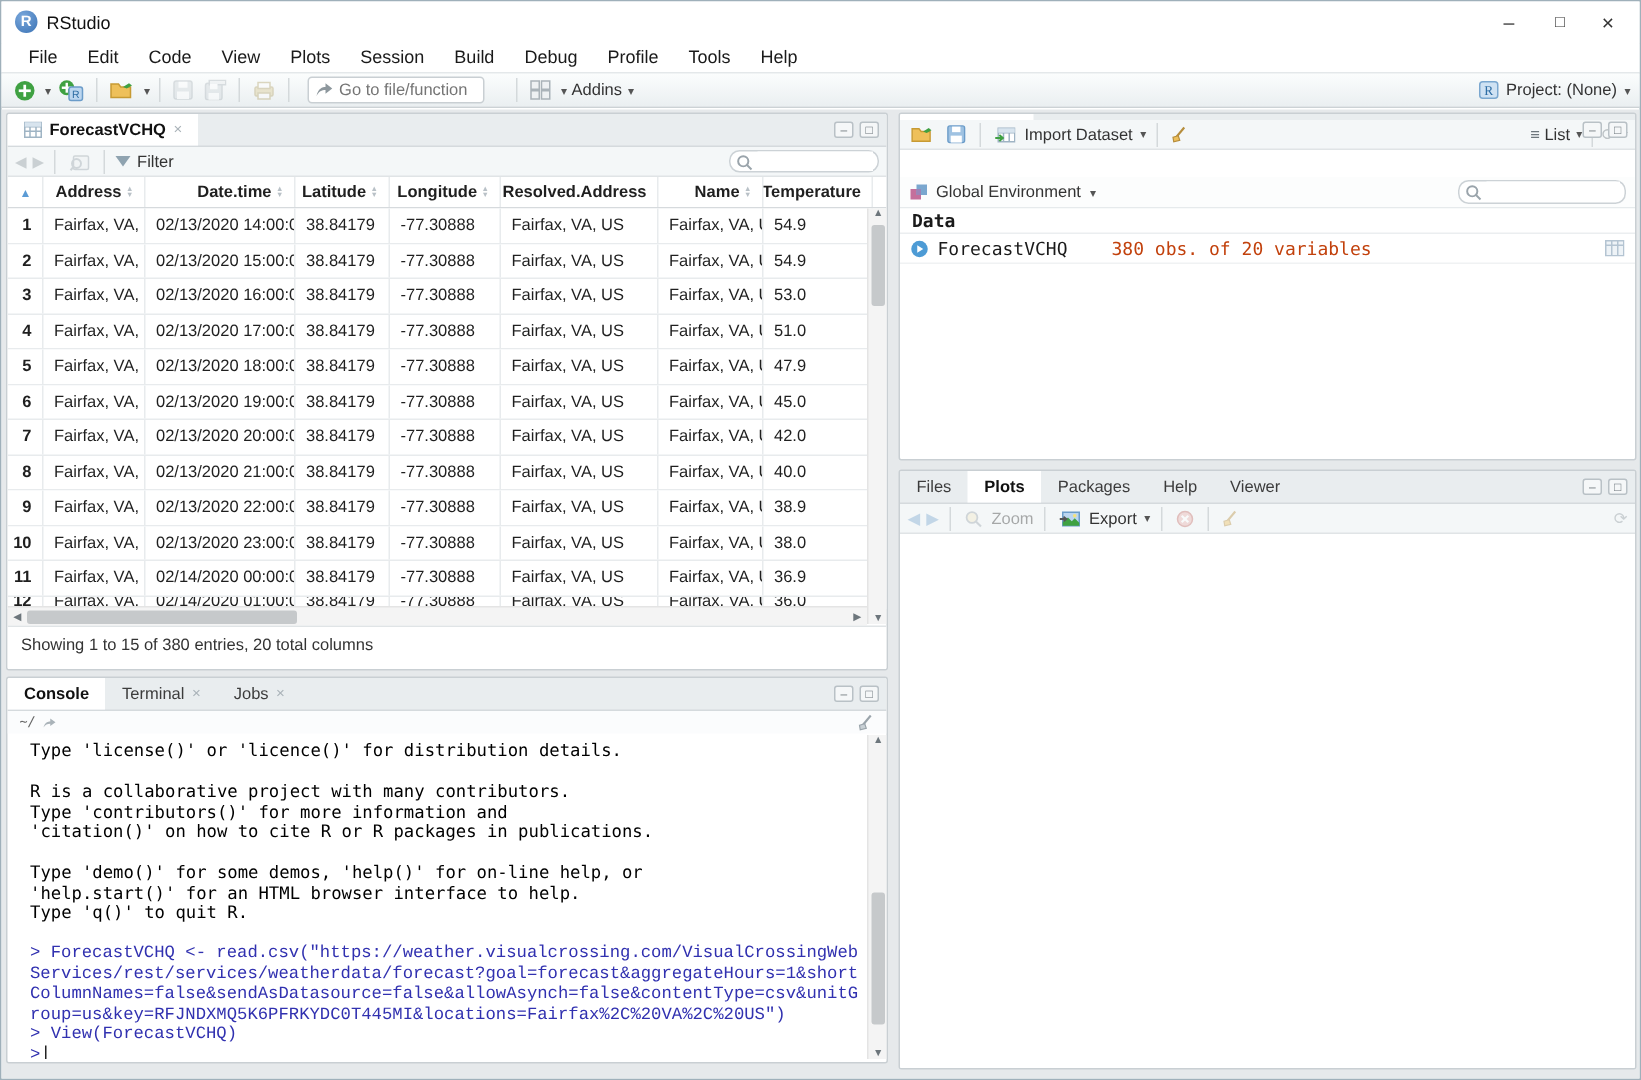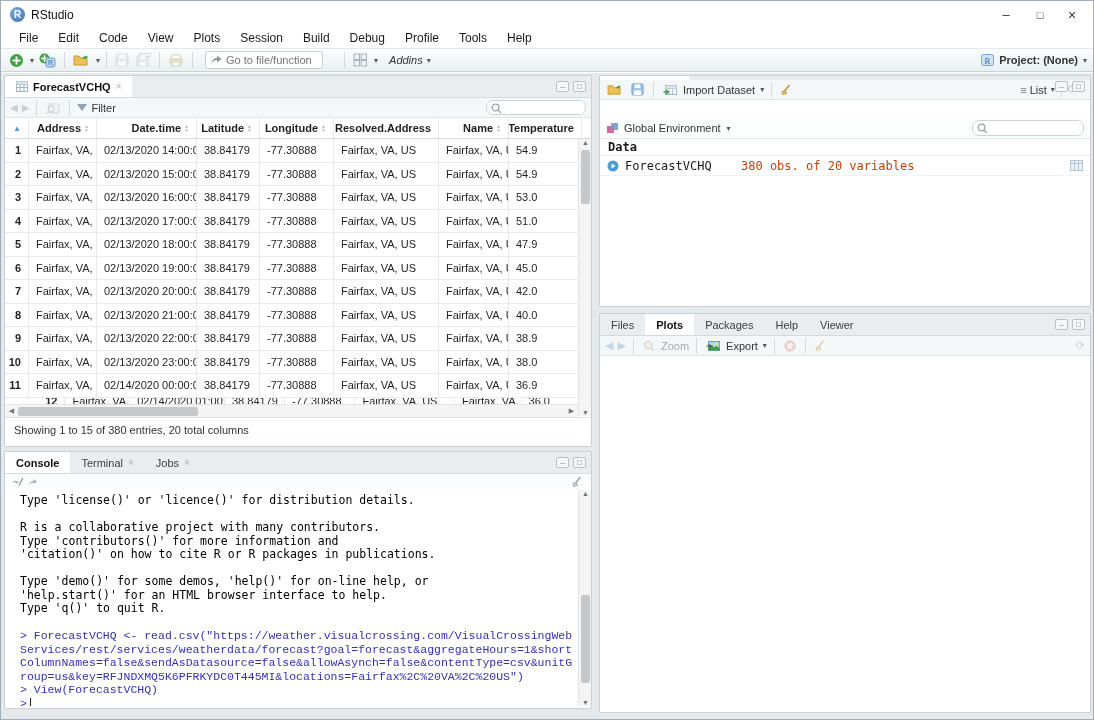--- a/index.html
+++ b/index.html
@@ -25,21 +25,21 @@
              background:linear-gradient(#fbfdfd,#eaeff1); border-top:1px solid #e4e8ea; border-bottom:1px solid #ccd2d5;
              display:flex; align-items:center; padding:0 6px; gap:3px; }
   .tb-sep { width:1px; height:16px; background:#d4d9db; margin:0 3px; }
   .caret { font-size:8px; color:#555; margin-left:1px; }
   .tb-btn { display:flex; align-items:center; padding:1px 2px; }
   .disabled { opacity:.4; }
   .goto-box { display:flex; align-items:center; background:#fff; border:1px solid #c9cfd3; border-radius:3px;
               height:18px; width:118px; margin-left:6px; padding:0 4px; gap:4px; }
   .goto-box input { border:none; outline:none; font-size:11px; width:88px; color:#333; font-family:"Liberation Sans",sans-serif; }
   .toolbar-right { margin-left:auto; display:flex; align-items:center; gap:4px; }
-  .project-label { font-size:11px; color:#333;font-weight:bold; }
+  .project-label { font-size:11px; color:#333; }
 
   
   .workspace { position:absolute; top:72px; left:0; right:0; bottom:0; background:#e6e9eb; }
   .pane { position:absolute; background:#fff; border:1px solid #c9cfd3; border-radius:2px; overflow:hidden; }
   #pane-dataviewer { left:3px;  top:2px;   width:588px; height:372px; }
   #pane-console    { left:3px;  top:378px; width:588px; height:258px; }
   #pane-env        { left:598px; top:2px;  width:492px; height:232px; }
   #pane-files      { left:598px; top:240px; width:492px; height:400px; }
 
   .tabbar { position:absolute; top:0; left:0; right:0; height:22px; background:#e9edef;
@@ -60,21 +60,21 @@
   
   .dv-table { position:absolute; top:42px; left:0; right:0; }
   .tr { display:flex; height:23.5px; border-bottom:1px solid #e8ebed; background:#fff; }
   .th-row { height:21px; border-bottom:1px solid #d6dadd; font-weight:bold; }
   .td { font-size:11px; color:#1f1f1f; padding:0 7px; display:flex; align-items:center;
         border-right:1px solid #e8ebed; overflow:hidden; white-space:nowrap; }
   .th { font-weight:bold; justify-content:flex-end; }
   .rownum { justify-content:flex-end; font-weight:bold; }
   .sort-arrows { display:flex; flex-direction:column; line-height:4px; font-size:5px; color:#b9c1c7; margin-left:3px; }
   .sort-active { color:#5b9bd5; font-size:8px; }
-  .partial-row { height:8px; overflow:hidden;margin-left:37px; }
+  .partial-row { height:8px; overflow:hidden; }
 
   
   .vscroll { position:absolute; width:13px; background:#f4f4f4; border-left:1px solid #e4e4e4; }
   .hscroll { position:absolute; height:13px; background:#f4f4f4; border-top:1px solid #e4e4e4; display:flex; align-items:center; }
   .thumb { background:#c6c9cb; border-radius:2px; }
   .scroll-arrow { font-size:7px; color:#6d767c; width:13px; text-align:center; }
 
   .dv-status { position:absolute; left:0; right:0; bottom:0; height:29px; background:#fff; border-top:1px solid #e0e4e6;
                font-size:11px; color:#333; padding:6px 9px 0; }
 
@@ -191,21 +191,21 @@
     <span class="tb-sep" style="margin-left:18px;"></span>
     <span class="tb-btn">
       <svg class="icon" width="15" height="14" viewBox="0 0 15 14">
           <rect x="1" y="1" width="5.5" height="5.5" fill="#eef1f3" stroke="#aab3b9"></rect>
           <rect x="8" y="1" width="5.5" height="5.5" fill="#eef1f3" stroke="#aab3b9"></rect>
           <rect x="1" y="7.5" width="5.5" height="5.5" fill="#eef1f3" stroke="#aab3b9"></rect>
           <rect x="8" y="7.5" width="5.5" height="5.5" fill="#eef1f3" stroke="#aab3b9"></rect>
         </svg>
     </span>
     <span class="caret">▾</span>
-    <span class="mt-label" style="margin-left:8px;font-style:italic;">Addins</span>
+    <span class="mt-label" style="">Addins</span>
     <span class="caret">▾</span>
     <span class="toolbar-right">
       <svg class="icon" width="15" height="14" viewBox="0 0 15 14">
           <rect x="1.5" y="1.5" width="12" height="11" rx="2" fill="#cfe2f3" stroke="#7aa7cf"></rect>
           <text x="7.5" y="10.5" font-size="9" fill="#2e6da4" text-anchor="middle" font-family="Liberation Serif">R</text>
         </svg>
       <span class="project-label">Project: (None)</span>
       <span class="caret">▾</span>
     </span>
   </div>

